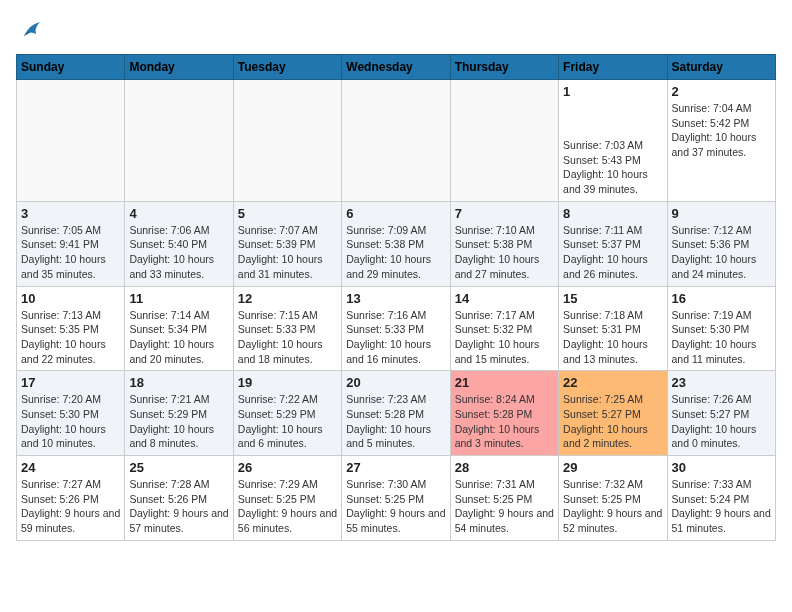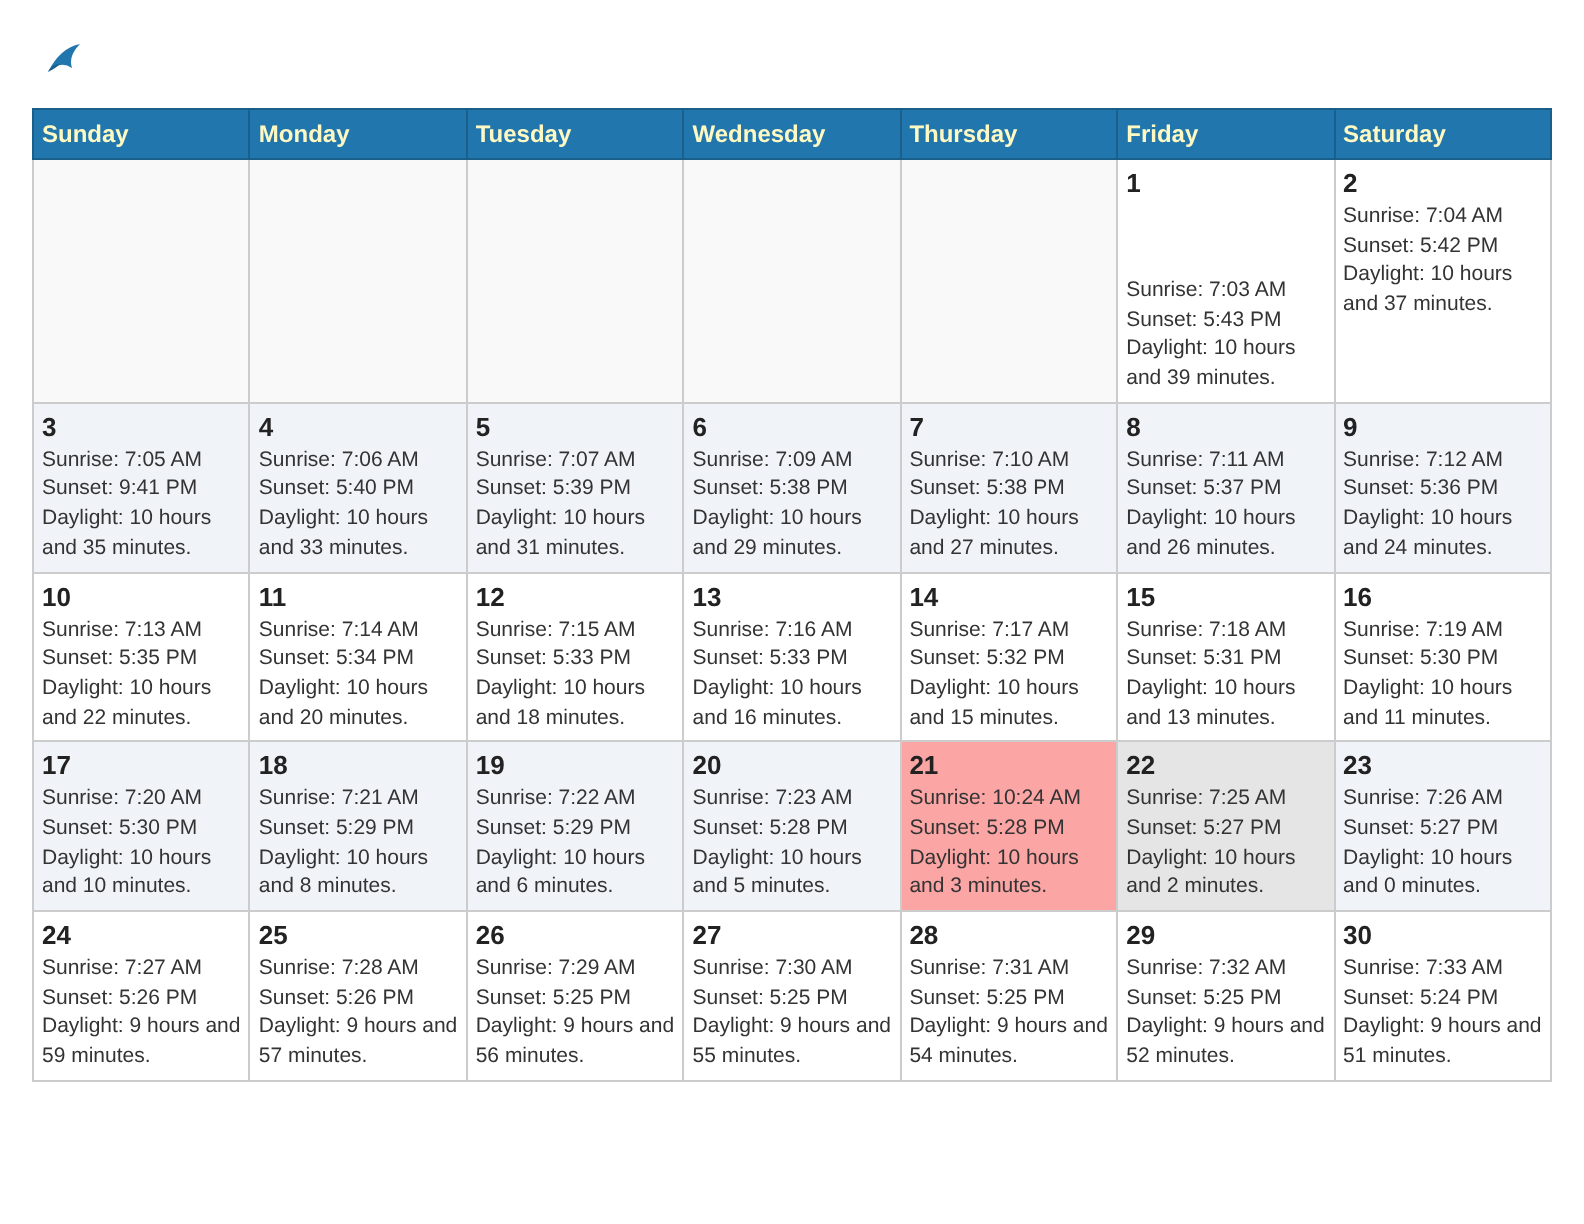--- a/index.html
+++ b/index.html
@@ -52,21 +52,21 @@
       font-size: 16px;
       color: #555;
     }
     .calendar {
       width: 100%;
       border-collapse: collapse;
       font-size: 11px;
     }
     .calendar th {
       background: #2176ae;
-      color: #fef9c3;
+      color: #000000;
       padding: 5px 4px;
       text-align: left;
       font-size: 12px;
       border: 1px solid #1a5f8a;
     }
     .calendar td {
       vertical-align: top;
       border: 1px solid #ccc;
       padding: 4px;
       width: calc(100% / 7);
@@ -251,25 +251,25 @@
 Daylight: 10 hours and 6 minutes.</div>
         </td>
         <td style="background: rgb(240, 244, 248);">
           <div class="day-number">20</div>
           <div class="day-info" style="white-space: pre-line;">Sunrise: 7:23 AM
 Sunset: 5:28 PM
 Daylight: 10 hours and 5 minutes.</div>
         </td>
         <td style="background: #fca5a5;">
           <div class="day-number">21</div>
-          <div class="day-info" style="white-space: pre-line;">Sunrise: 10:24 AM
+          <div class="day-info" style="white-space: pre-line;">Sunrise: 8:24 AM
 Sunset: 5:28 PM
 Daylight: 10 hours and 3 minutes.</div>
         </td>
-        <td style="background: #e5e5e5;">
+        <td style="background: #fdba74;">
           <div class="day-number">22</div>
           <div class="day-info" style="white-space: pre-line;">Sunrise: 7:25 AM
 Sunset: 5:27 PM
 Daylight: 10 hours and 2 minutes.</div>
         </td>
         <td style="background: rgb(240, 244, 248); margin-top: 19px;">
           <div class="day-number">23</div>
           <div class="day-info" style="white-space: pre-line;">Sunrise: 7:26 AM
 Sunset: 5:27 PM
 Daylight: 10 hours and 0 minutes.</div>

